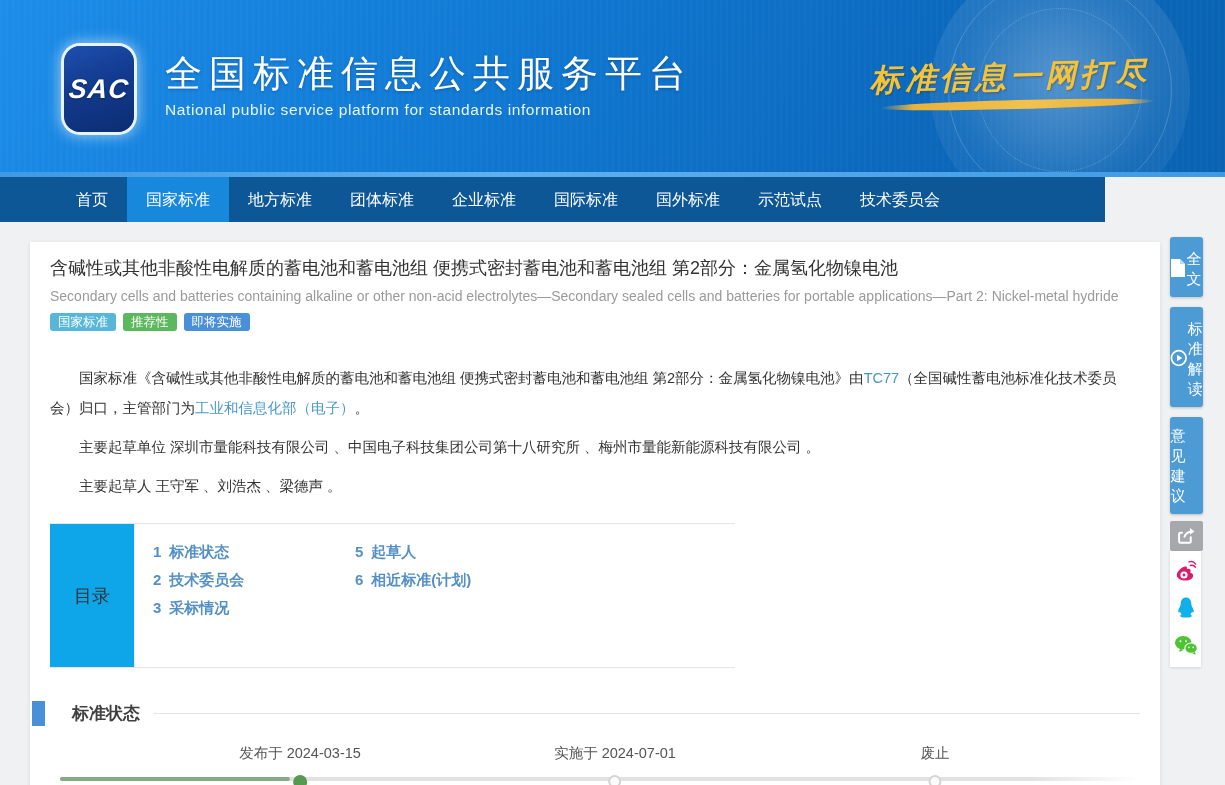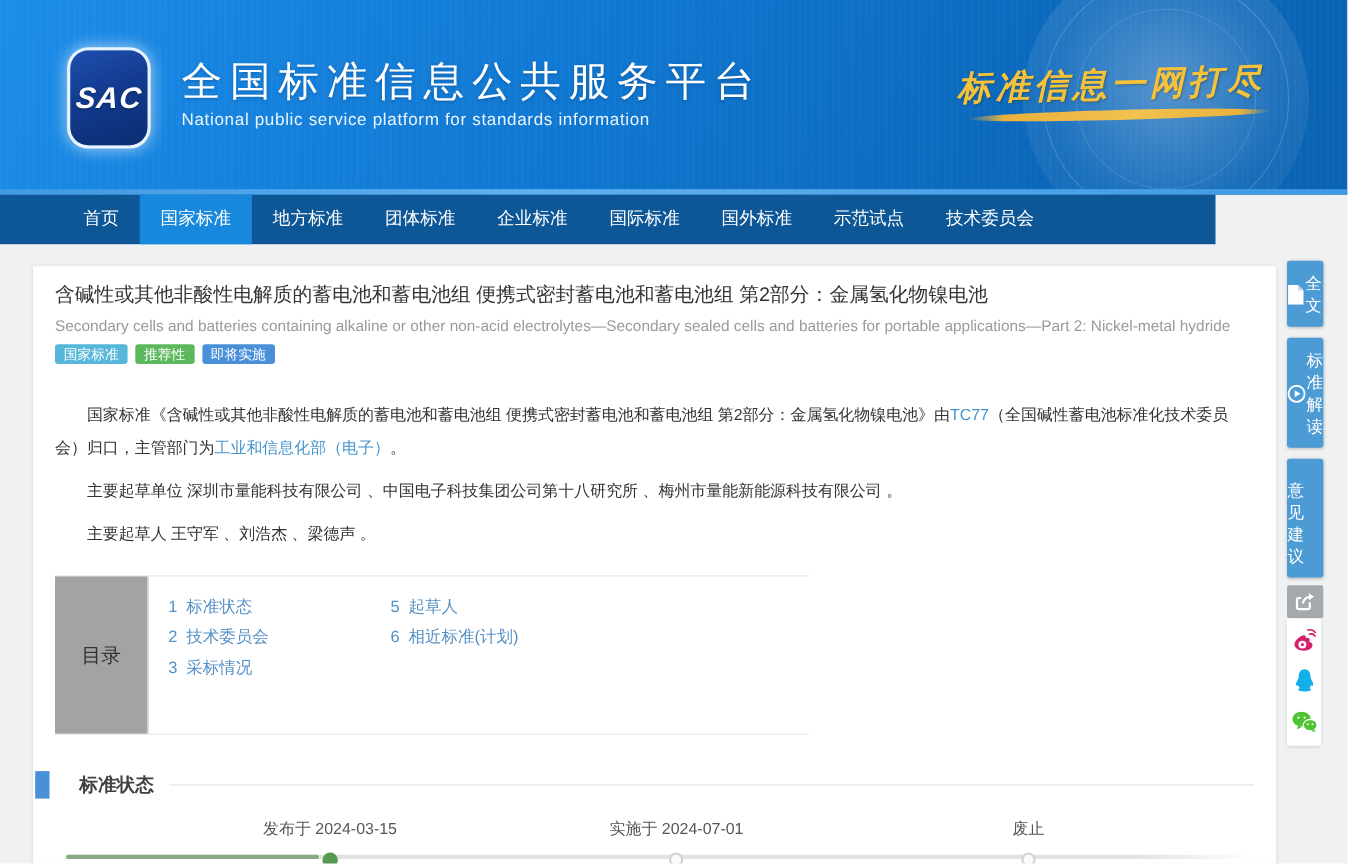--- a/index.html
+++ b/index.html
@@ -101,26 +101,26 @@
   .para + .para{ margin-top:9px; }
   .link{ color:#4596cb; text-decoration:none; cursor:pointer; }
 
   
   .toc{
     margin-top:22px; width:685px; height:145px;
     border-top:1px solid #e6e6e6; border-bottom:1px solid #e6e6e6;
     display:flex;
   }
   .toc-label-cell{
-    width:85px; background:#a3a3a3; border-right:1px solid #e9e9e9;
+    width:85px; background:#0ea5e9; border-right:1px solid #e9e9e9;
     display:flex; align-items:center; justify-content:center;
   }
   .toc-label{ font-size:18px; color:#333; }
   .toc-cols{ display:flex; padding:14px 0 0 18px; }
-  .toc-col{ list-style:none; }
+  .toc-col{ list-style:none;font-weight:bold; }
   .toc-col1{ width:202px; }
   .toc-li{ line-height:28px; }
   .toc-link{ color:#5590c5; font-size:15px; text-decoration:none; cursor:pointer; }
   .toc-num{ margin-right:8px; }
 
   
   .sec-head{
     margin-top:32px; margin-left:-18px; display:flex; align-items:center; height:26px;
   }
   .sec-bar{ width:13px; height:25px; background:#4a90d9; }
@@ -263,21 +263,21 @@
       <span class="vtext">全文</span>
     </div>
     <div class="tool-btn">
       <svg class="tool-icon" width="18" height="18" viewBox="0 0 20 20">
         <circle cx="10" cy="10" r="8.4" fill="none" stroke="#ffffff" stroke-width="2"></circle>
         <polygon points="8,6.4 8,13.6 14,10" fill="#ffffff"></polygon>
       </svg>
       <span class="vtext">标准解读</span>
     </div>
     <div class="tool-btn">
-      <span class="vtext" style="margin-top:11px;">意见建议</span>
+      <span class="vtext" style="margin-top:0;">意见建议</span>
     </div>
     <div class="share-btn">
       <svg width="20" height="20" viewBox="0 0 24 24">
         <path d="M6 8 h-2 a1.5 1.5 0 0 0 -1.5 1.5 v9 a1.5 1.5 0 0 0 1.5 1.5 h11 a1.5 1.5 0 0 0 1.5 -1.5 v-5" fill="none" stroke="#ffffff" stroke-width="2.4" stroke-linecap="round"></path>
         <path d="M9 13 c1.5 -5 5.5 -6.5 9.5 -6.5" fill="none" stroke="#ffffff" stroke-width="2.4" stroke-linecap="round"></path>
         <path d="M15.5 2.5 L21 6.5 L15.5 10.5 Z" fill="#ffffff"></path>
       </svg>
     </div>
     <div class="social-strip">
       <svg class="social" viewBox="0 0 24 24">

